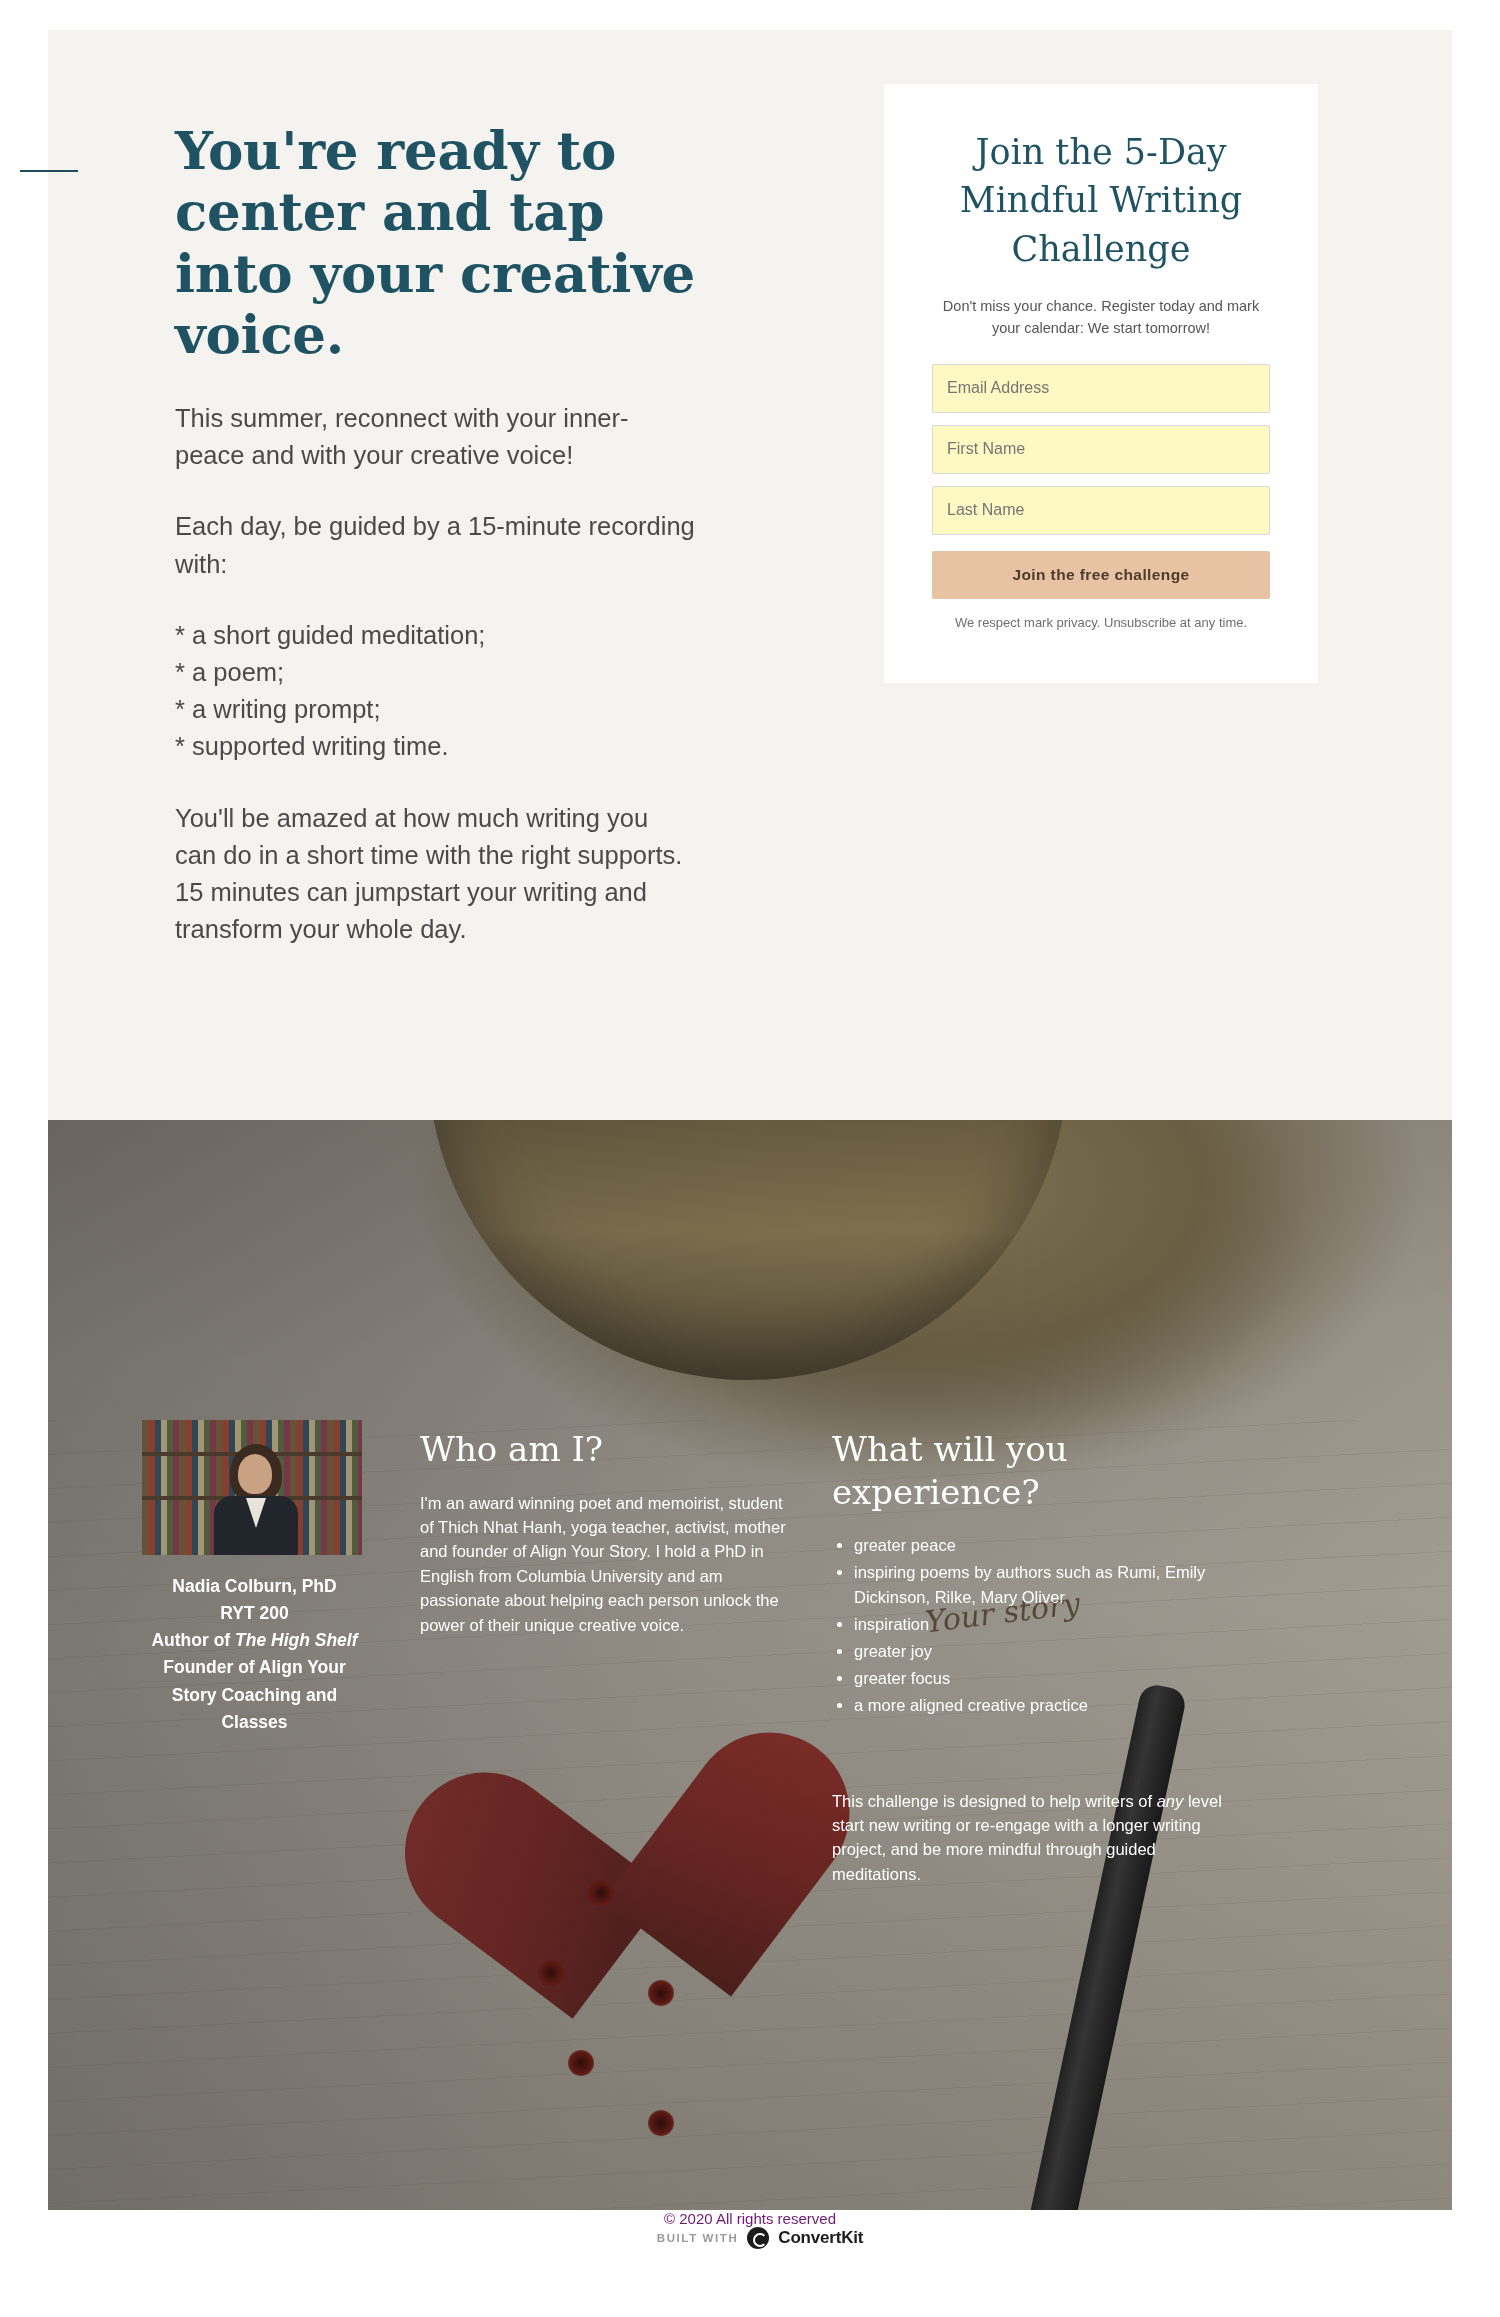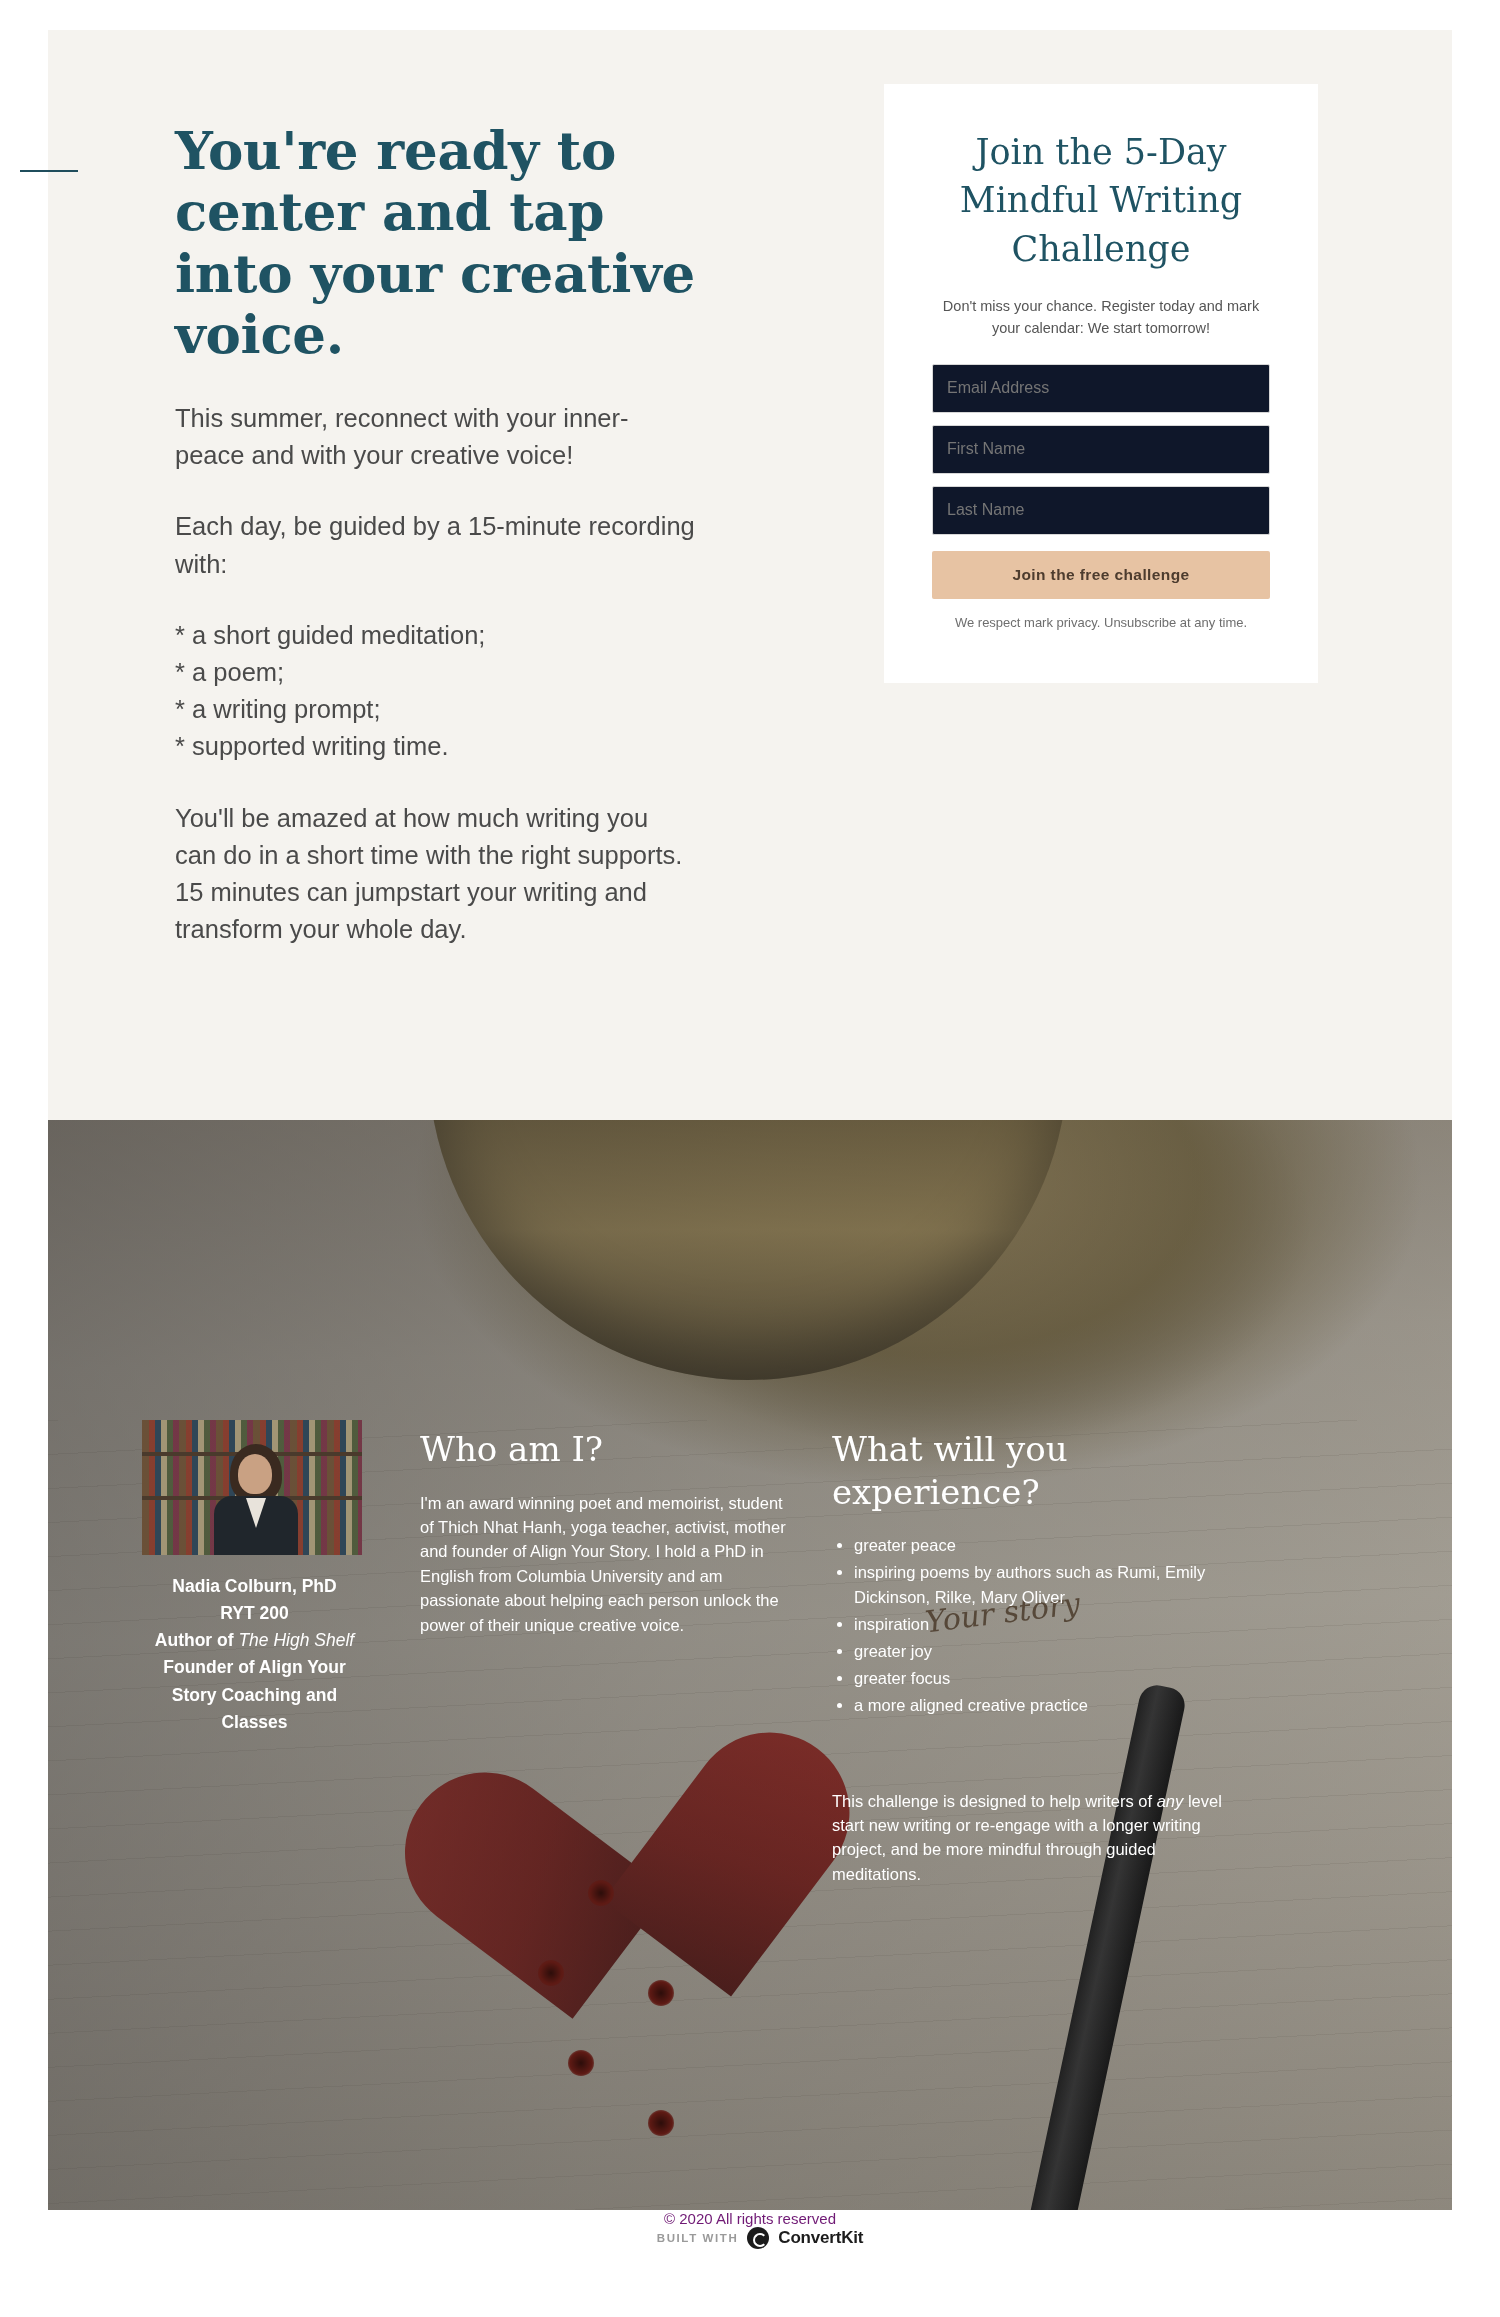--- a/index.html
+++ b/index.html
@@ -185,21 +185,21 @@
     color: #555;
     font-size: 14.5px;
     line-height: 1.55;
     text-align: center;
     margin: 0 0 24px 0;
   }
   .field {
     width: 100%;
     height: 49px;
     border: 1px solid #d7d7d7;
-    background: #0f172a;
+    background: #fef9c3;
     color: #8b8b8b;
     font-size: 16px;
     padding: 0 14px;
     margin-bottom: 12px;
     font-family: "Liberation Sans", sans-serif;
     border-radius: 2px;
   }
   .submit-btn {
     width: 100%;
     height: 48px;
@@ -281,21 +281,21 @@
     z-index: 3;
     clip-path: polygon(50% 100%, 0 0, 100% 0);
   }
   .bio-name {
     margin-top: 18px;
     font-size: 17.5px;
     font-weight: 700;
     line-height: 1.55;
     text-align: center;
   }
-  .bio-name em { font-style: italic; font-weight: 400; }
+  .bio-name em { font-style: italic; font-weight: 700; }
 
   .who-col {
     position: absolute;
     left: 420px;
     top: 1428px;
     width: 370px;
     color: #ffffff;
   }
   .exp-col {
     position: absolute;

